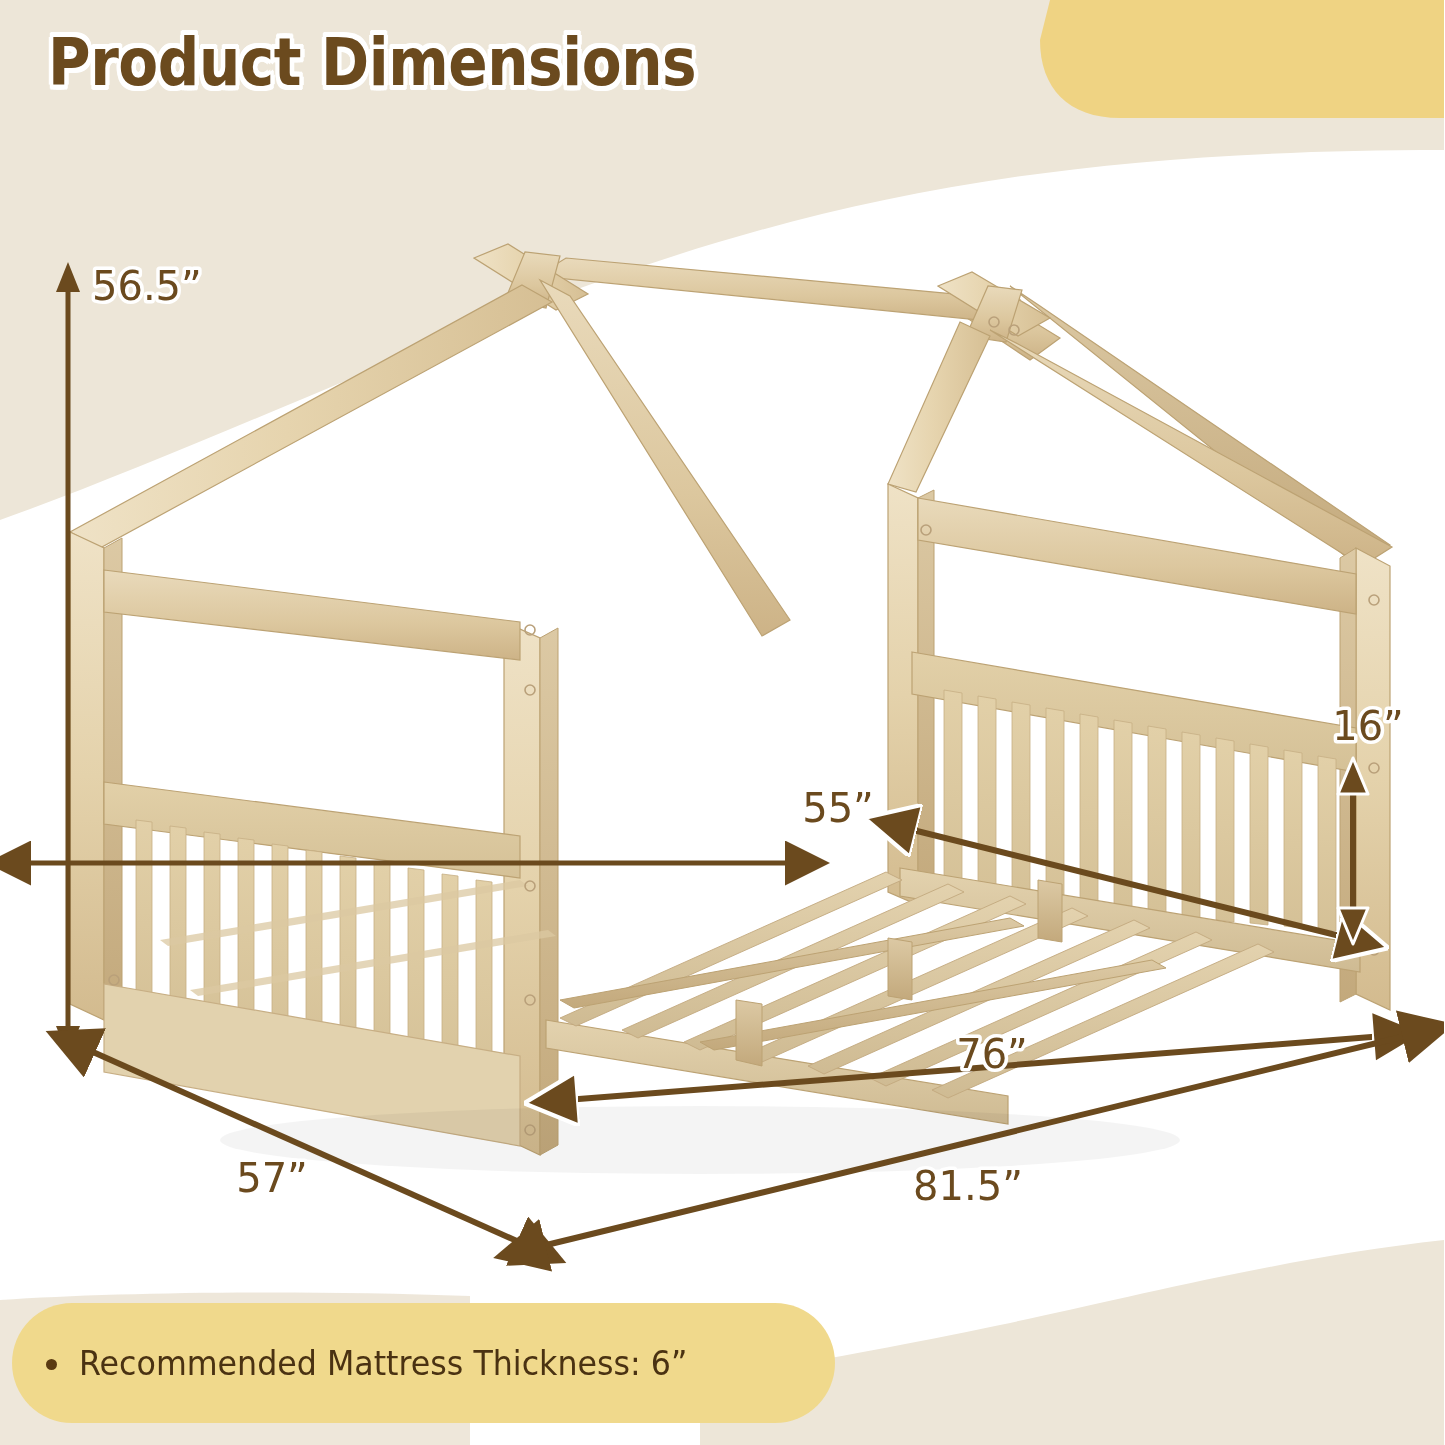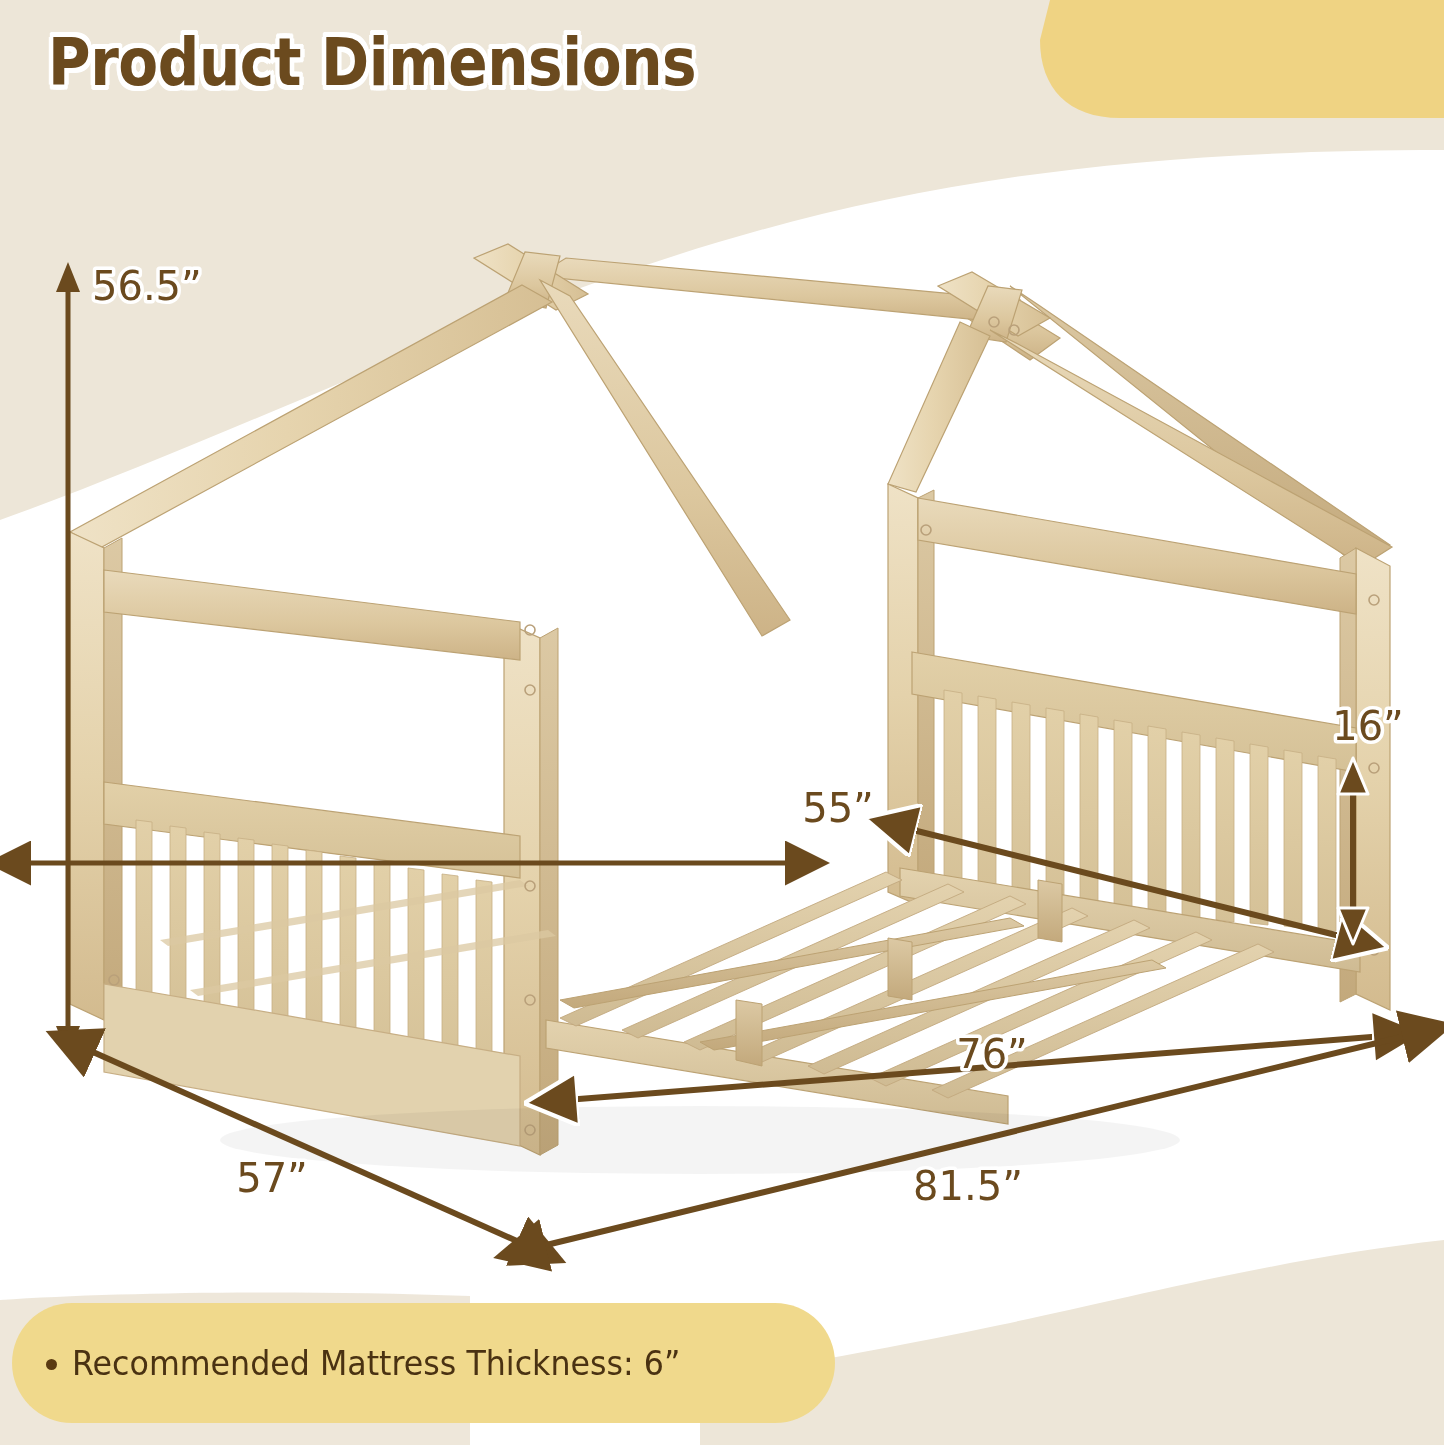--- a/index.html
+++ b/index.html
@@ -32,21 +32,21 @@
       -3px -5px 0 #fff, 3px -5px 0 #fff, -3px 5px 0 #fff, 3px 5px 0 #fff;
   }
 
   
   #notes-pill{
     position:absolute;left:12px;top:1303px;width:823px;height:120px;
     background:#F0D98C;border-radius:60px;z-index:7;
     display:flex;flex-direction:column;justify-content:center;
     padding-left:34px;box-sizing:border-box;
   }
-  .note-row{display:flex;align-items:center;gap:15px;height:47px;}
+  .note-row{display:flex;align-items:center;gap:22px;height:47px;}
   .note-dot{
     width:11px;height:11px;border-radius:50%;background:#5A3A12;flex:0 0 auto;
     margin-top:3px;
   }
   .note-text{
     font-family:"DejaVu Sans", sans-serif;
     font-size:33px;color:#4A3212;white-space:nowrap;
     transform:scaleX(0.96);transform-origin:left center;
   }
 

